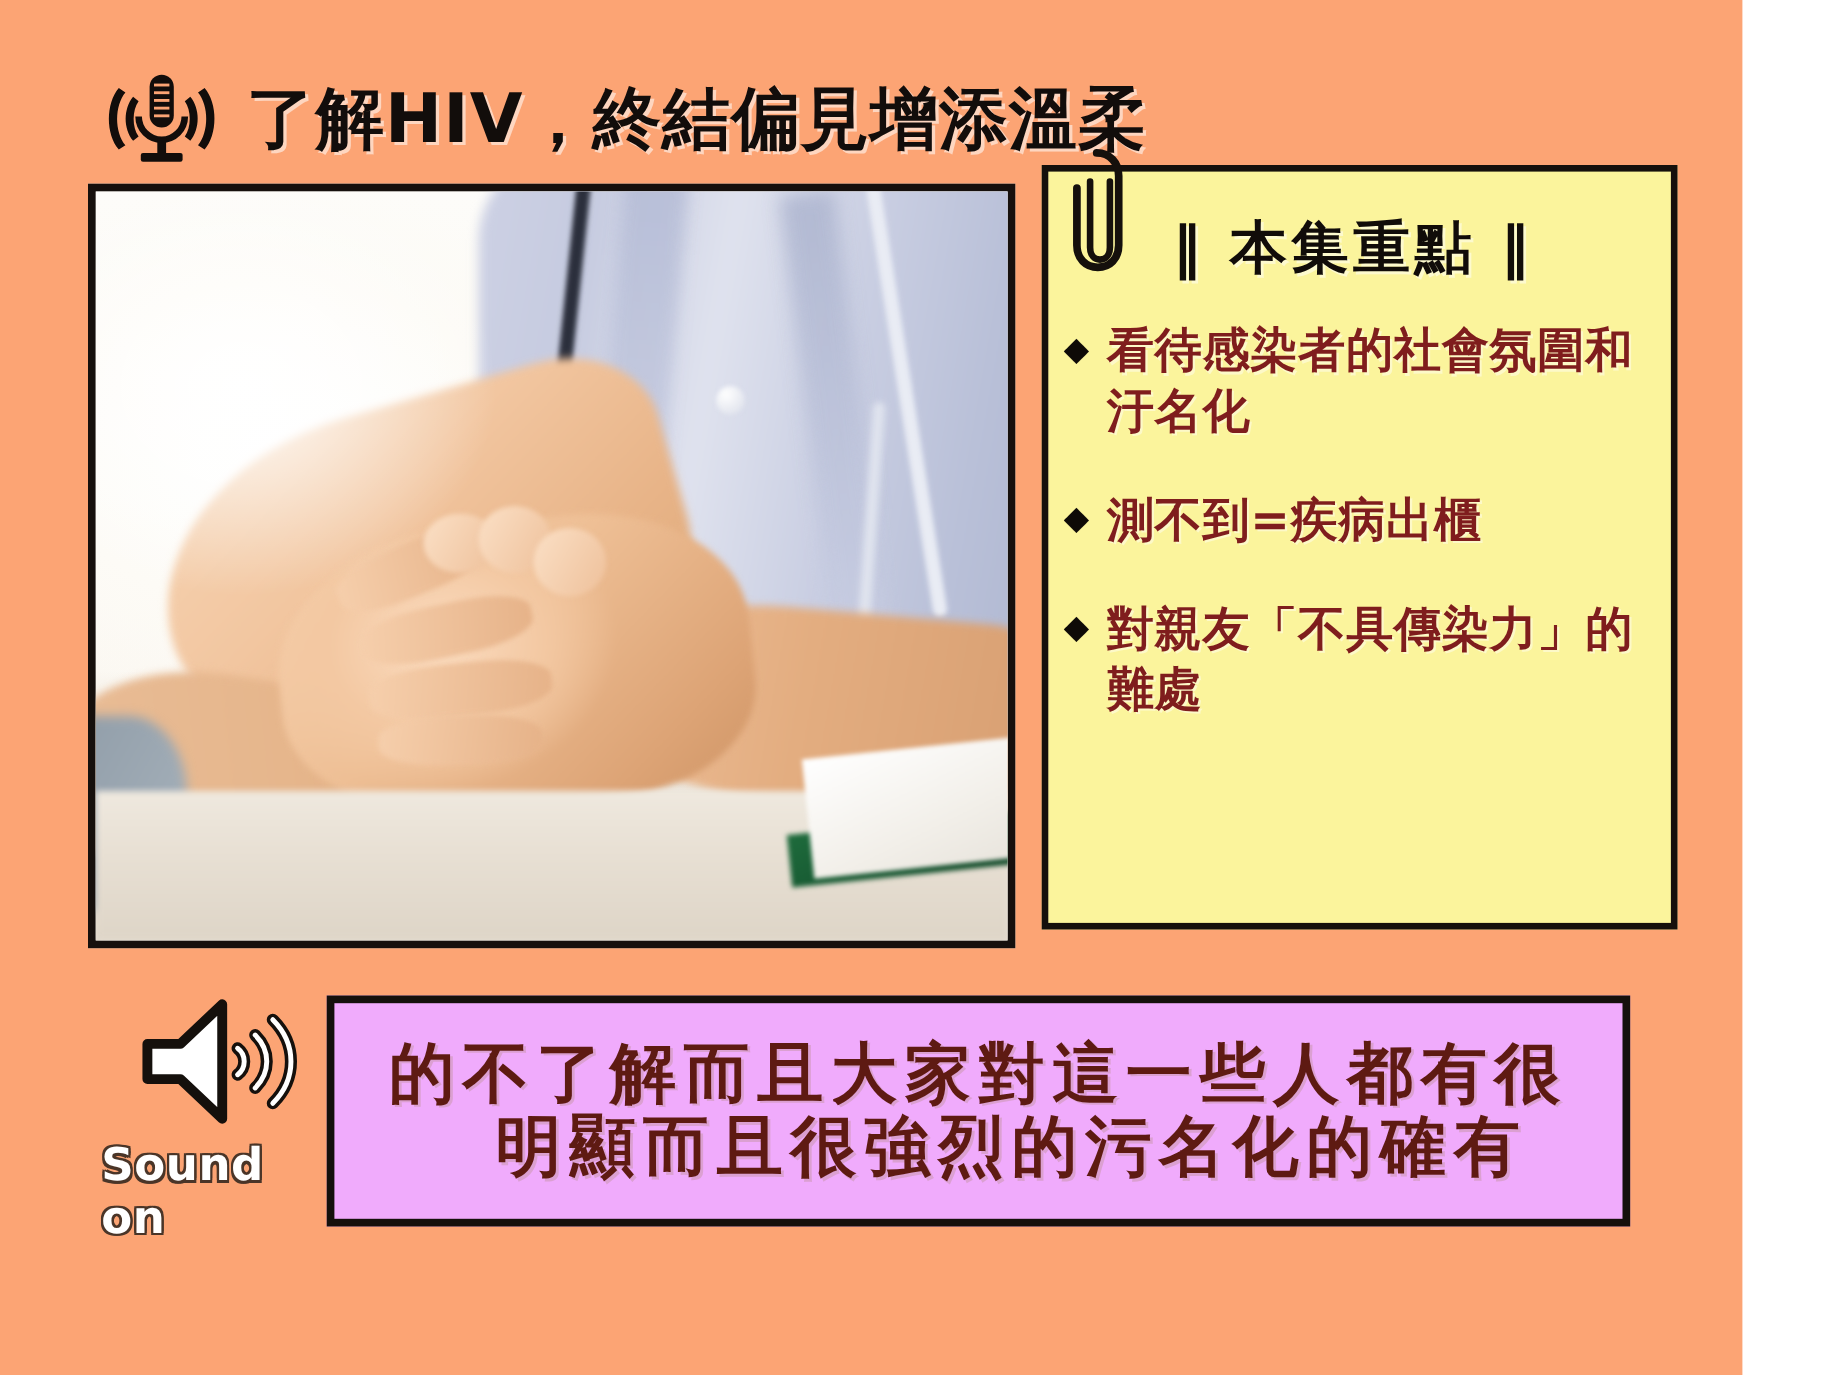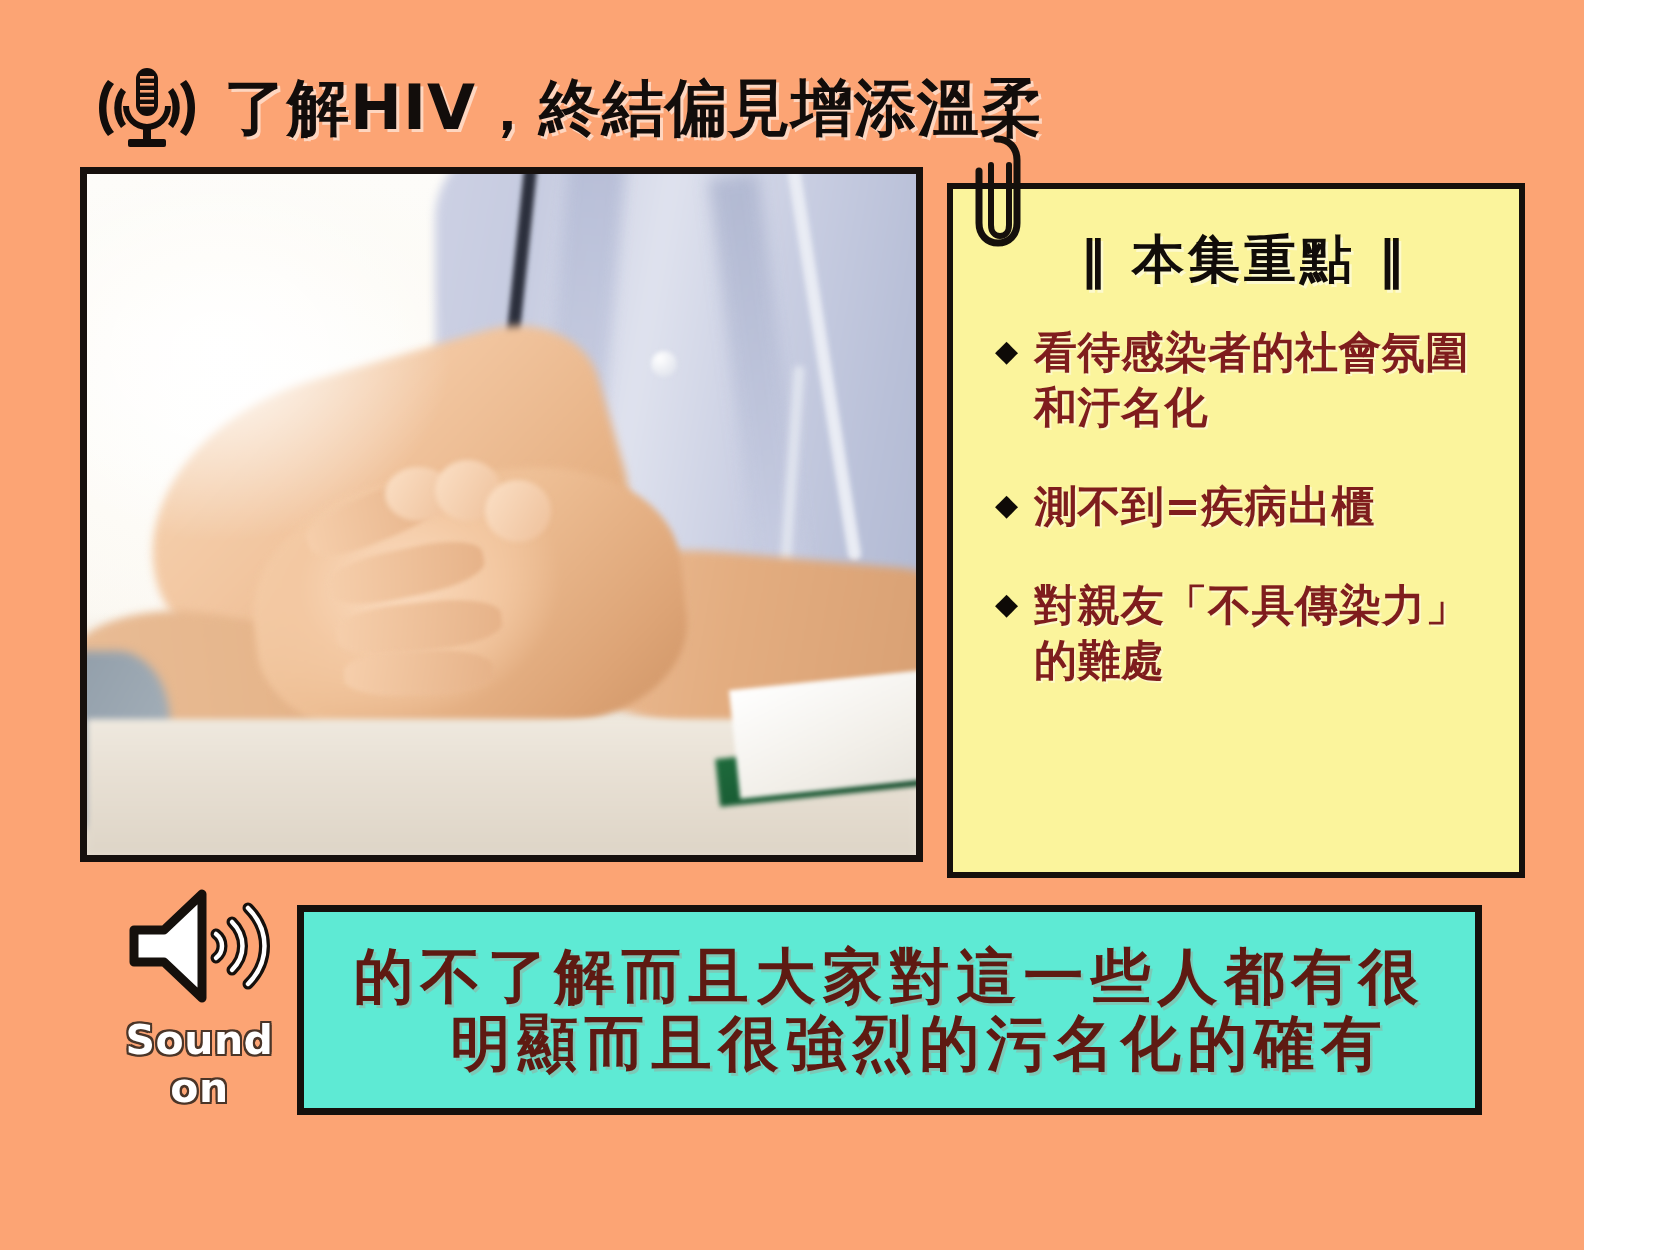--- a/index.html
+++ b/index.html
@@ -267,27 +267,27 @@
     position: absolute;
     inset: 0;
     background: radial-gradient(ellipse 40% 40% at 16% 26%, rgba(255,255,255,.95) 0%, rgba(255,255,255,0) 70%);
     pointer-events: none;
   }
 
   
   .note {
     position: absolute;
     left: 947px;
-    top: 183px;
+    top: 150px;
     width: 578px;
     height: 695px;
     background: #fbf49c;
     border: 6px solid #15100c;
     box-sizing: border-box;
-    padding: 30px 26px 20px 42px;
+    padding: 30px 26px 20px 14px;
   }
   .paperclip {
     position: absolute;
     left: 967px;
     top: 131px;
     width: 54px;
     height: 124px;
     z-index: 6;
   }
   .note-title {
@@ -326,23 +326,22 @@
     color: #7f1d1d;
     line-height: 1.28;
     letter-spacing: 0.5px;
     text-shadow: 2px 2px 0 rgba(255,255,255,0.45);
   }
 
   
   .sound-block {
     position: absolute;
     left: 92px;
-    top: 882px;
+    top: 901px;
     width: 215px;
-    text-align: center;
   }
   .speaker-icon {
     width: 160px;
     height: 128px;
     display: block;
     margin: 0 auto;
   }
   .sound-label {
     margin-top: 6px;
     font-family: "DejaVu Sans", "Liberation Sans", sans-serif;
@@ -357,21 +356,21 @@
       -2px  0   0 #4a3528,  2px  0   0 #4a3528;
   }
 
   
   .caption-box {
     position: absolute;
     left: 297px;
     top: 905px;
     width: 1185px;
     height: 210px;
-    background: #5eead4;
+    background: #f0abfc;
     border: 7px solid #15100c;
     box-sizing: border-box;
     display: flex;
     flex-direction: column;
     justify-content: center;
     align-items: center;
     padding: 4px 14px;
   }
   .caption-line {
     font-family: "DejaVu Sans", "Liberation Sans", sans-serif;

